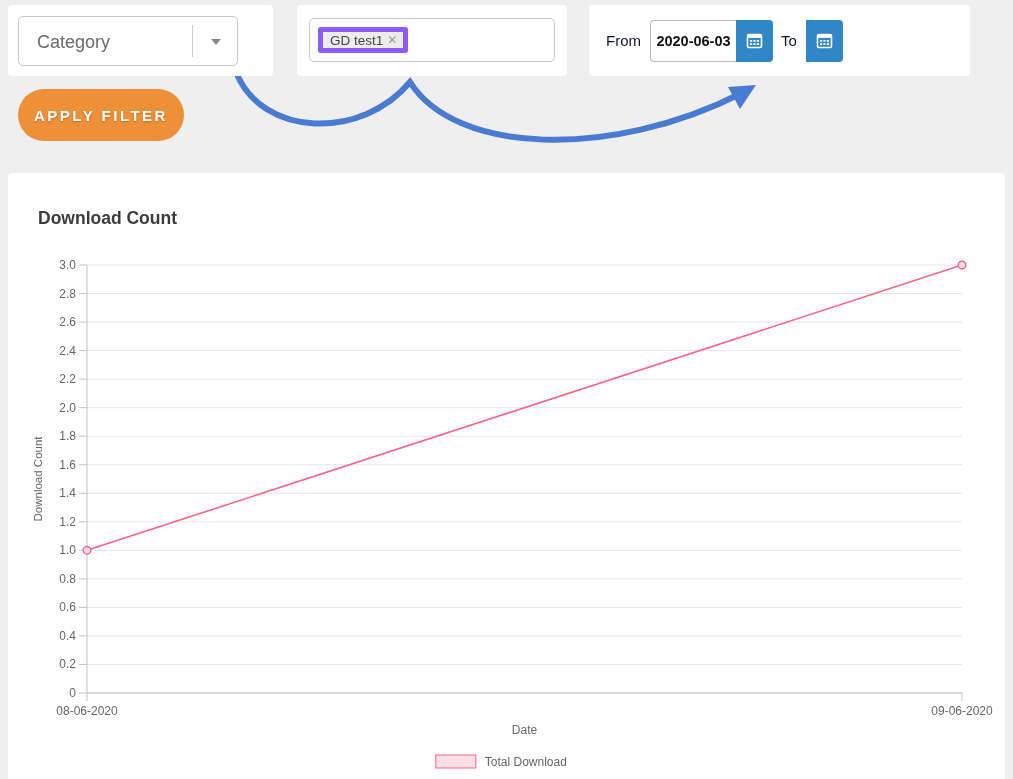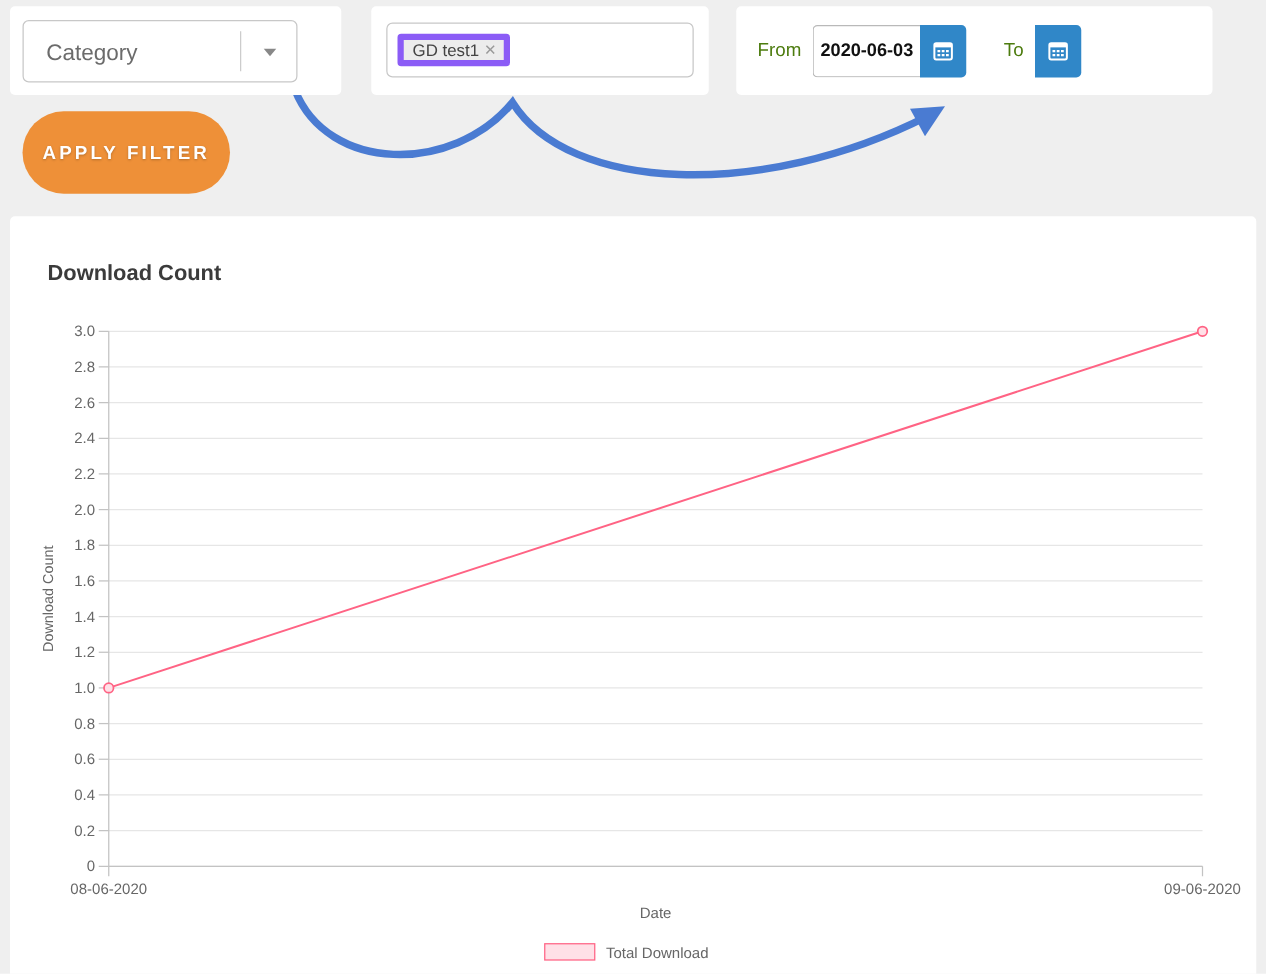--- a/index.html
+++ b/index.html
@@ -38,38 +38,38 @@
   .chip{
     position:absolute;left:8px;top:8px;height:26px;display:inline-flex;align-items:center;
     background:#ececec;border:5px solid #8b5cf6;border-radius:3px;
     padding:0 6px 0 7px;font-size:13.5px;color:#444;white-space:nowrap;
   }
   .chip-x{margin-left:4px;color:#999;font-size:12px;cursor:pointer;line-height:1;}
   .card-dates{
     left:589px;top:5px;width:381px;height:71px;
     display:flex;align-items:center;padding-left:17px;
   }
-  .date-label{font-size:15px;color:#4d7c0f;margin-right:9px;}
-  .date-group{display:flex;align-items:stretch;height:42px;margin-right:30px;}
+  .date-label{font-size:15px;color:#0f172a;margin-right:9px;}
+  .date-group{display:flex;align-items:stretch;height:42px;margin-right:8px;}
   .date-input{
     width:86px;height:42px;border:1px solid #b9b9b9;border-right:none;
     border-radius:4px 0 0 4px;font-weight:bold;font-size:14.5px;color:#111;
     text-align:center;padding:0 4px;outline:none;
     font-family:"Liberation Sans","DejaVu Sans",sans-serif;
   }
   .cal-btn{
     width:37px;height:42px;border:none;border-radius:0 4px 4px 0;
     background:var(--accent-blue);display:flex;align-items:center;justify-content:center;
     cursor:pointer;padding:0;
   }
   .arrows{position:absolute;left:0;top:0;width:1013px;height:180px;z-index:1;pointer-events:none;}
   .arrows path{stroke:var(--arrow-blue);stroke-width:6;fill:none;stroke-linecap:round;}
   .arrows polygon{fill:var(--arrow-blue);}
   .apply-btn{
-    position:absolute;left:18px;top:89px;width:166px;height:66px;z-index:2;
+    position:absolute;left:18px;top:89px;width:166px;height:52px;z-index:2;
     border:none;border-radius:36px;background:var(--apply-orange);
     color:#fff;font-weight:bold;font-size:15px;letter-spacing:2.5px;
     text-shadow:0 1px 2px rgba(0,0,0,0.25);cursor:pointer;
     font-family:"Liberation Sans","DejaVu Sans",sans-serif;
   }
   .panel{
     position:absolute;left:8px;top:173px;width:997px;height:752px;
     background:#fff;border-radius:4px 4px 0 0;z-index:2;
   }
   .panel-title{

